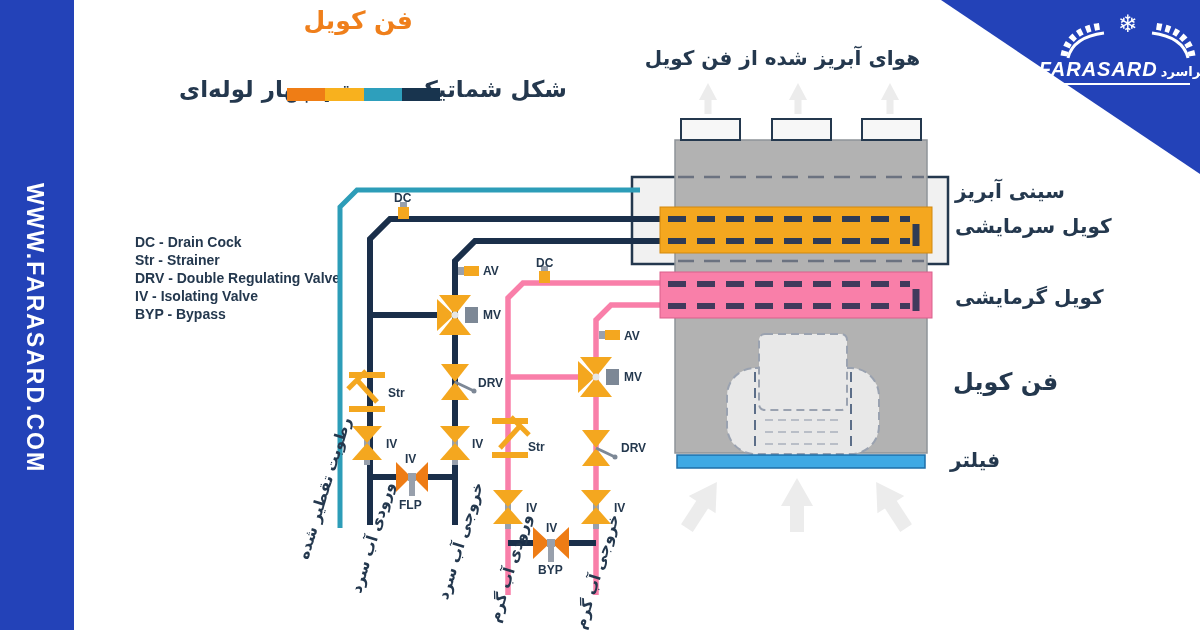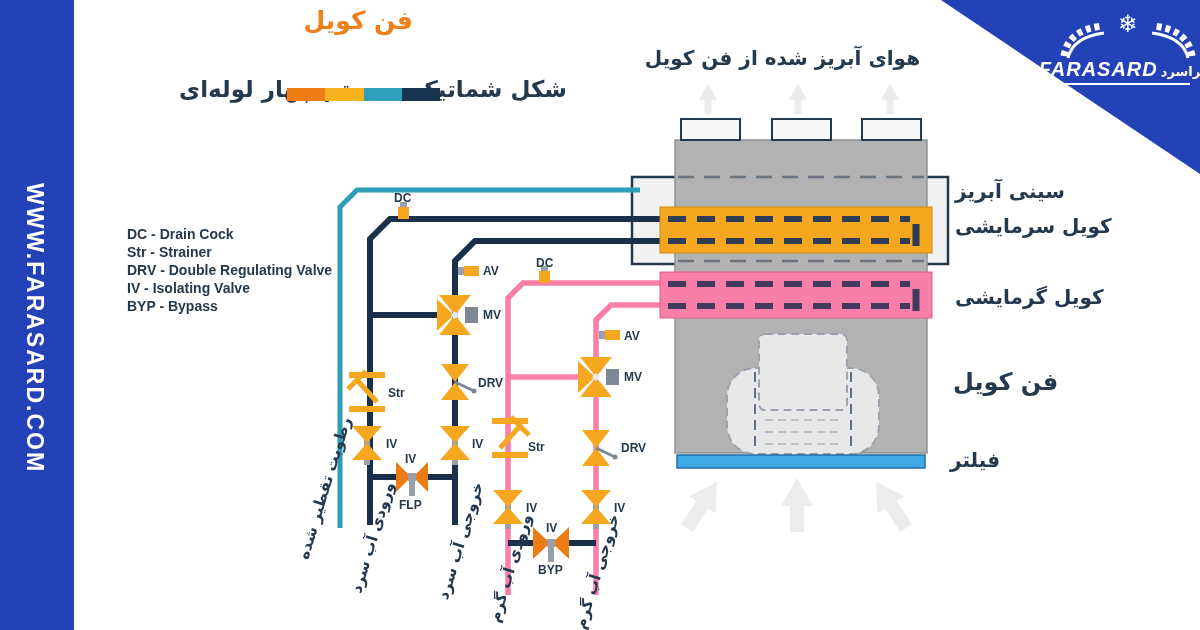--- a/index.html
+++ b/index.html
@@ -18,21 +18,21 @@
              border-bottom:2px solid #fff;padding-bottom:2px;display:flex;justify-content:center;gap:3px;align-items:baseline;}
   .logo-latin{font-size:20px;font-weight:bold;letter-spacing:1px;font-style:italic;}
   .logo-fa{font-size:13px;font-weight:bold;}
   
   .title{position:absolute;right:787px;top:6px;font-size:25px;font-weight:bold;color:#ef7f1b;white-space:nowrap;}
   .subtitle{position:absolute;right:633px;top:48px;font-size:23px;font-weight:bold;color:#24384e;white-space:nowrap;margin-top:28px;}
   .colorbar{position:absolute;left:287px;top:88px;width:153px;height:13px;display:flex;}
   .colorbar span{flex:1;}
   .cb1{background:#ef7d15;} .cb2{background:#f8b11e;} .cb3{background:#2e9fbc;} .cb4{background:#18344e;}
   
-  .legend{position:absolute;left:119px;top:217px;margin:8px;padding:0;list-style:none;
+  .legend{position:absolute;left:119px;top:217px;margin:16px;padding:0;list-style:none;
           font-size:14px;font-weight:bold;color:#24384e;line-height:18px;}
   
   .diagram{position:absolute;left:0;top:0;width:1200px;height:630px;}
   
   .vtag{position:absolute;font-size:12px;font-weight:bold;color:#24384e;white-space:nowrap;}
   .ulabel{position:absolute;font-size:20px;font-weight:bold;color:#24384e;white-space:nowrap;}
   .big{font-size:24px;}
   .center{text-align:center;}
   .plabel{position:absolute;font-size:15.5px;font-weight:bold;color:#24384e;white-space:nowrap;
           transform-origin:top right;transform:rotate(-73deg);}

